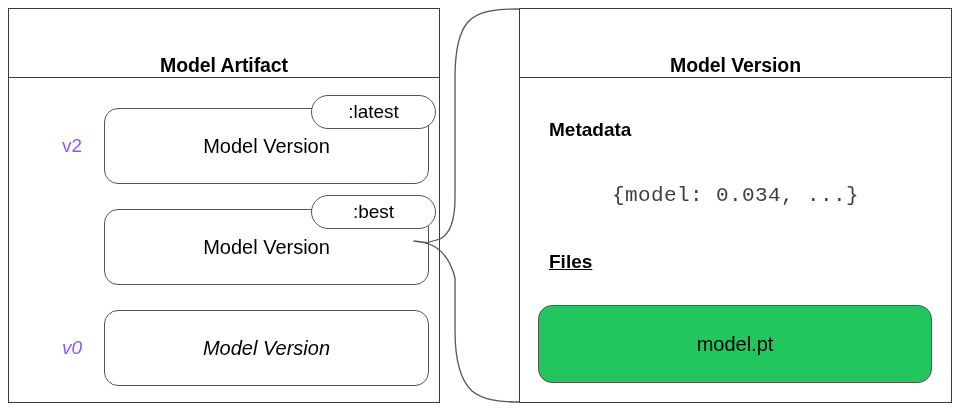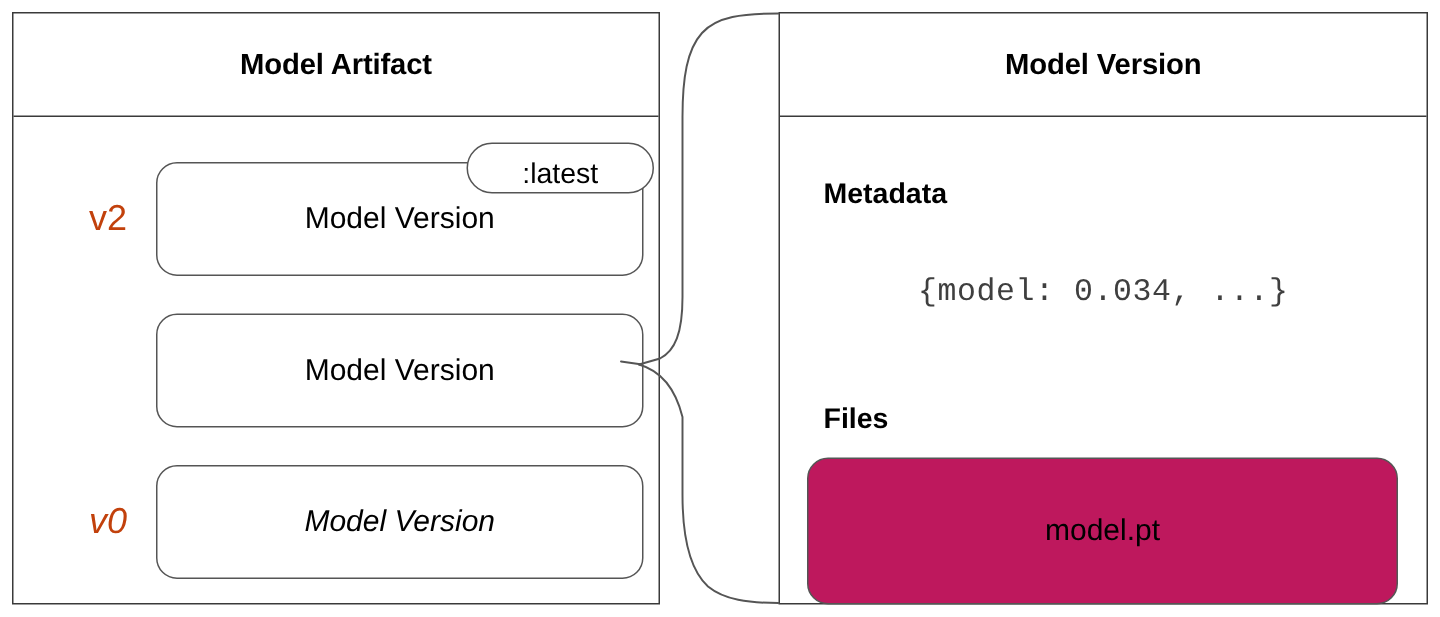--- a/index.html
+++ b/index.html
@@ -42,21 +42,21 @@
 
   .panel-header {
     position: absolute;
     left: 0;
     top: 0;
     right: 0;
     height: 69px;
     box-sizing: border-box;
     border-bottom: 1.4px solid #3a3a3a;
     display: flex;
-    align-items: center;
+    align-items: flex-end;
     justify-content: center;
   }
   .panel-title {
     font-size: 19.5px;
     font-weight: bold;
     letter-spacing: -0.1px;
     color: #000000;
   }
 
   .panel-body {
@@ -80,22 +80,22 @@
 
   .version-label {
     position: absolute;
     left: 39px;
     top: 0;
     width: 48px;
     height: 76px;
     display: flex;
     align-items: center;
     justify-content: center;
-    font-size: 24px;
-    color: #c2410c;
+    font-size: 19px;
+    color: #8b5cf6;
   }
 
   .mv-box {
     position: absolute;
     left: 95px;
     top: 0;
     width: 325px;
     height: 76px;
     box-sizing: border-box;
     border: 1.2px solid #555555;
@@ -120,60 +120,59 @@
     display: flex;
     align-items: center;
     justify-content: center;
     font-size: 19px;
     color: #000000;
     z-index: 5;
   }
   #tag-latest {
     left: 302px;
     top: -13px;
-    align-items: flex-end;
   }
   #tag-best {
     left: 302px;
     top: -14px;
   }
 
   
   .section-heading {
     position: absolute;
     left: 29px;
     font-size: 19px;
     font-weight: bold;
     color: #000000;
   }
   #metadata-heading { top: 41px; }
-  #files-heading { top: 191px; }
+  #files-heading { top: 173px; text-decoration: underline; }
 
   .metadata-value {
     position: absolute;
     left: 0;
     right: 0;
     top: 106px;
     text-align: center;
     font-family: "Liberation Mono", "DejaVu Sans Mono", monospace;
     font-size: 21px;
     letter-spacing: 0.4px;
     color: #3f3f3f;
   }
 
   #file-box {
     position: absolute;
     left: 18px;
     top: 227px;
     width: 394px;
-    height: 98px;
+    height: 78px;
     box-sizing: border-box;
     border: 1.2px solid #555555;
     border-radius: 14px;
-    background: #be185d;
+    background: #22c55e;
     display: flex;
     align-items: center;
     justify-content: center;
     font-size: 20px;
     color: #000000;
   }
 
   
   #brace-connector {
     position: absolute;
@@ -204,20 +203,23 @@
           <span>Model Version</span>
         </div>
         <div class="tag-pill" id="tag-latest">
           <span>:latest</span>
         </div>
       </div>
 
       <div class="version-row" id="row-v1">
         <div class="mv-box">
           <span>Model Version</span>
+        </div>
+        <div class="tag-pill" id="tag-best">
+          <span>:best</span>
         </div>
       </div>
 
       <div class="version-row" id="row-v0">
         <span class="version-label">v0</span>
         <div class="mv-box">
           <span>Model Version</span>
         </div>
       </div>
 

